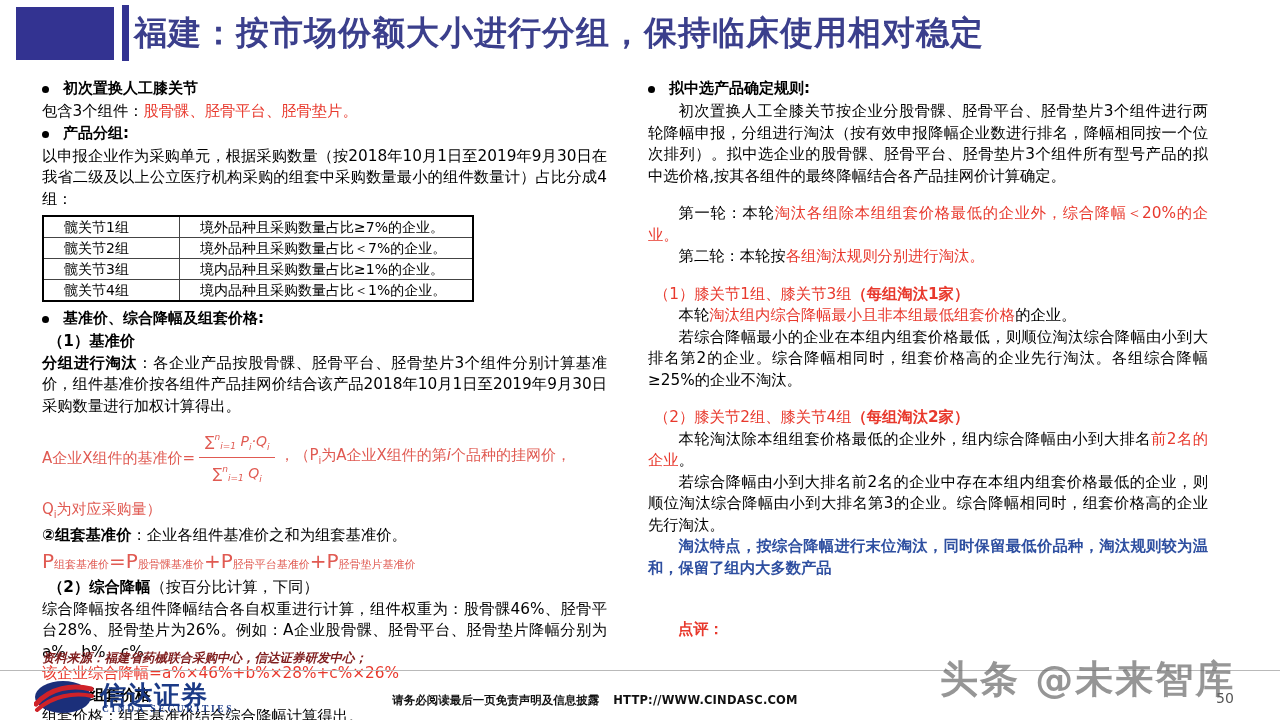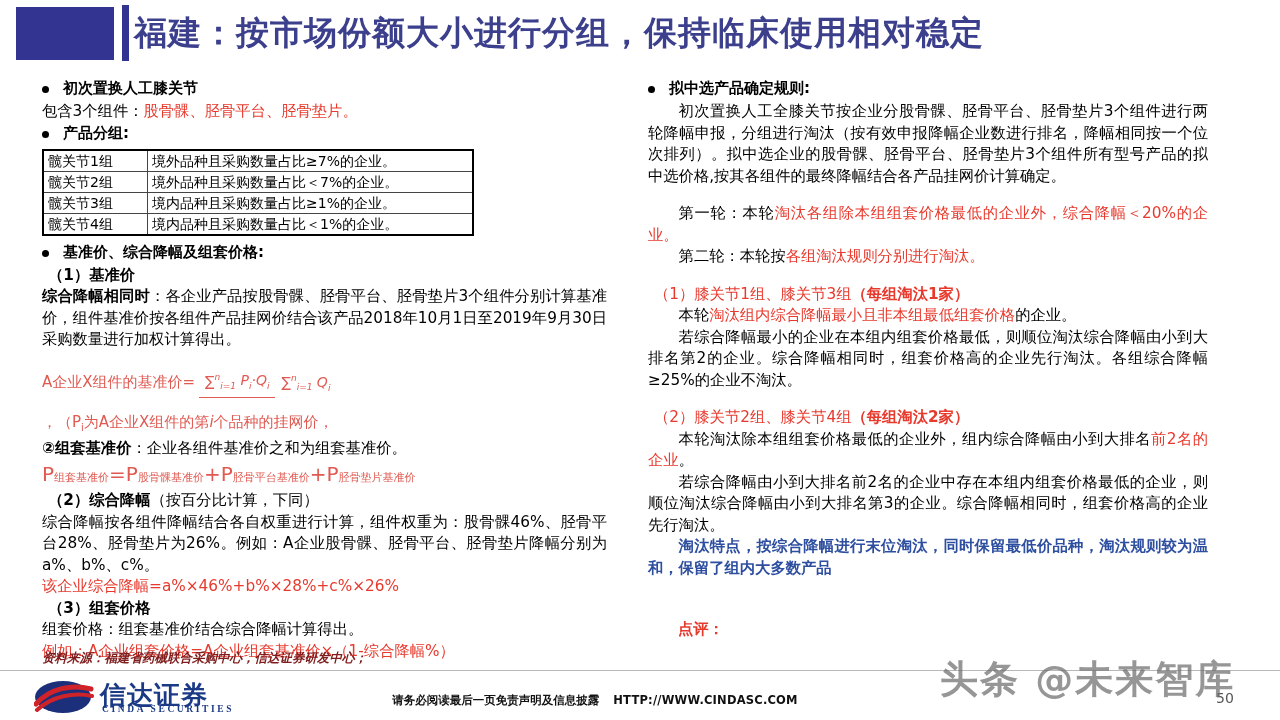--- a/index.html
+++ b/index.html
@@ -41,33 +41,33 @@
   .b{font-weight:bold;}
 
   
   table.grp{
     border-collapse:collapse;margin:5px 0 6px 0;width:432px;
     border:2px solid #000;
   }
   table.grp td{
     border:1px solid #444;
     font-size:14px;line-height:16px;
-    padding:1px 4px;
+    padding:1px 20px;
     height:18px;
     white-space:nowrap;
   }
   table.grp td.c1{width:95px;}
 
   
   .formula-row{
     display:flex;align-items:center;color:#e05a52;
     font-size:15px;line-height:20px;margin:2px 0 0 0;flex-wrap:wrap;
   }
-  .frac{display:inline-flex;flex-direction:row;align-items:center;
-        margin:14px 4px;vertical-align:middle;font-style:italic;}
+  .frac{display:inline-flex;flex-direction:column;align-items:center;
+        margin:8px 4px;vertical-align:middle;font-style:italic;}
   .frac .num{font-size:14px;padding:0 6px 1px 6px;border-bottom:1.4px solid #e05a52;white-space:nowrap;}
   .frac .den{font-size:14px;padding:1px 6px 0 6px;white-space:nowrap;}
   .sub{font-size:10px;vertical-align:sub;}
   .formula2{color:#e05a52;font-size:20px;line-height:24px;margin-top:3px;white-space:nowrap;}
   .formula2 .sm{font-size:11px;}
 
   
   .source{
     position:absolute;left:42px;top:650px;
     font-size:12.5px;font-style:italic;color:#7f1d1d;font-weight:bold;
@@ -111,20 +111,21 @@
       <span class="bullet-text">初次置换人工膝关节</span>
     </div>
 
     <p class="body"><span>包含3个组件：</span><span class="red">股骨髁、胫骨平台、胫骨垫片。</span></p>
 
     <div class="bullet-line">
       <span class="bullet-dot"></span>
       <span class="bullet-text">产品分组:</span>
     </div>
 
+    <p class="body">以申报企业作为采购单元，根据采购数量（按2018年10月1日至2019年9月30日在我省二级及以上公立医疗机构采购的组套中采购数量最小的组件数量计）占比分成4组：</p>
 
     <table class="grp">
       <tbody>
         <tr>
           <td class="c1">髋关节1组</td>
           <td>境外品种且采购数量占比≥7%的企业。</td>
         </tr>
         <tr>
           <td class="c1">髋关节2组</td>
           <td>境外品种且采购数量占比＜7%的企业。</td>
@@ -140,29 +141,32 @@
       </tbody>
     </table>
 
     <div class="bullet-line">
       <span class="bullet-dot"></span>
       <span class="bullet-text">基准价、综合降幅及组套价格:</span>
     </div>
 
     <p class="body b" style="padding-left:6px">（1）基准价</p>
 
-    <p class="body"><span class="b">综合降幅相同时</span><span>：各企业产品按股骨髁、胫骨平台、胫骨垫片3个组件分别计算基准价，组件基准价按各组件产品挂网价结合该产品2018年10月1日至2019年9月30日采购数量进行加权计算得出。</span></p>
+    <p class="body"><span class="b">分组进行淘汰</span><span>：各企业产品按股骨髁、胫骨平台、胫骨垫片3个组件分别计算基准价，组件基准价按各组件产品挂网价结合该产品2018年10月1日至2019年9月30日采购数量进行加权计算得出。</span></p>
 
     <div class="formula-row">
       <span>A企业X组件的基准价=</span>
       <span class="frac">
         <span class="num">∑<sup style="font-size:9px">n</sup><sub style="font-size:9px">i=1</sub> <i>P<sub style="font-size:9px">i</sub>·Q<sub style="font-size:9px">i</sub></i></span>
         <span class="den">∑<sup style="font-size:9px">n</sup><sub style="font-size:9px">i=1</sub> <i>Q<sub style="font-size:9px">i</sub></i></span>
       </span>
       <span>，（P<span class="sub">i</span>为A企业X组件的第<i>i</i>个品种的挂网价，</span>
+    </div>
+    <div class="formula-row">
+      <span>Q<span class="sub">i</span>为对应采购量）</span>
     </div>
 
     <p class="body"><span class="b">②组套基准价</span><span>：企业各组件基准价之和为组套基准价。</span></p>
 
     <div class="formula2">
       <span>P</span><span class="sm">组套基准价</span><span>=P</span><span class="sm">股骨髁基准价</span><span>+P</span><span class="sm">胫骨平台基准价</span><span>+P</span><span class="sm">胫骨垫片基准价</span>
     </div>
 
     <p class="body" style="padding-left:6px"><span class="b">（2）综合降幅</span><span>（按百分比计算，下同）</span></p>
 

